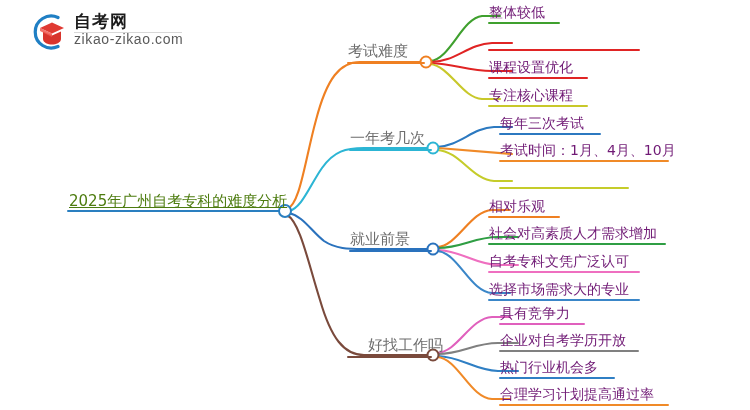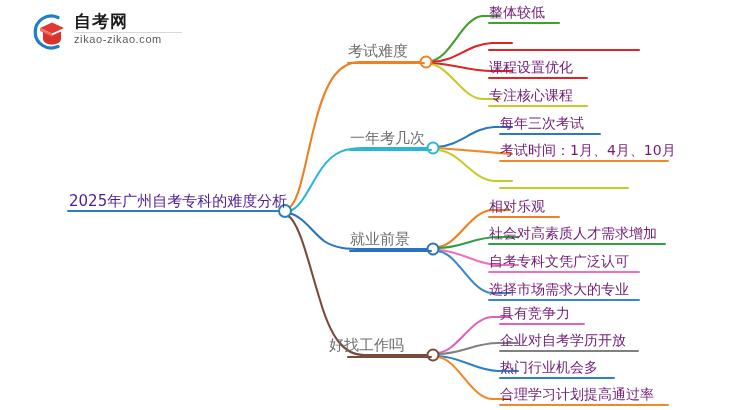--- a/index.html
+++ b/index.html
@@ -57,38 +57,39 @@
     line-height: 20px;
     font-family: "DejaVu Sans", "Liberation Sans", sans-serif;
   }
   .logo-rule {
     width: 108px;
     height: 1px;
     background: #d8d8d8;
     margin: 1px 0 1px 0;
   }
   .logo-sub {
-    font-size: 11px;
+    font-size: 14px;
     color: #5a5a5a;
     letter-spacing: 0.6px;
     line-height: 11px;
     font-family: "Liberation Sans", sans-serif;
   }
 
   
   .node {
     position: absolute;
     white-space: nowrap;
     font-family: "DejaVu Sans", "Liberation Sans", sans-serif;
     color: #6b6b6b;
     line-height: 1;
   }
   .node-root {
     font-size: 15px;
-    color: #4c1d95;
+    color: #4d7c0f;
+    text-decoration: underline;
   }
   .node-branch {
     font-size: 15px;
     color: #6e6e6e;
   }
   .node-leaf {
     font-size: 14px;
     color: #701a75;
   }
   .ul {
@@ -158,21 +159,21 @@
 
   <div class="node node-branch" style="left:348px; top:44px;">考试难度</div>
   <div class="ul" style="left:347px; top:62px; width:78px; background:#ef8022;"></div>
 
   <div class="node node-branch" style="left:350px; top:131px;">一年考几次</div>
   <div class="ul" style="left:349px; top:149px; width:83px; background:#2cb5d4;"></div>
 
   <div class="node node-branch" style="left:350px; top:232px;">就业前景</div>
   <div class="ul" style="left:349px; top:250px; width:83px; background:#2a72bd;"></div>
 
-  <div class="node node-branch" style="left:329px; top:338px;">好找工作吗</div>
+  <div class="node node-branch" style="left:368px; top:338px;">好找工作吗</div>
   <div class="ul" style="left:347px; top:356px; width:85px; background:#7a4a3c;"></div>
 
   <div class="node node-leaf" style="left:489px; top:5px;">整体较低</div>
   <div class="ul" style="left:488px; top:22px; width:72px; background:#3fa02e;"></div>
 
   <div class="ul" style="left:488px; top:49px; width:152px; background:#e02424;"></div>
 
   <div class="node node-leaf" style="left:489px; top:60px;">课程设置优化</div>
   <div class="ul" style="left:488px; top:77px; width:100px; background:#e02424;"></div>
 

